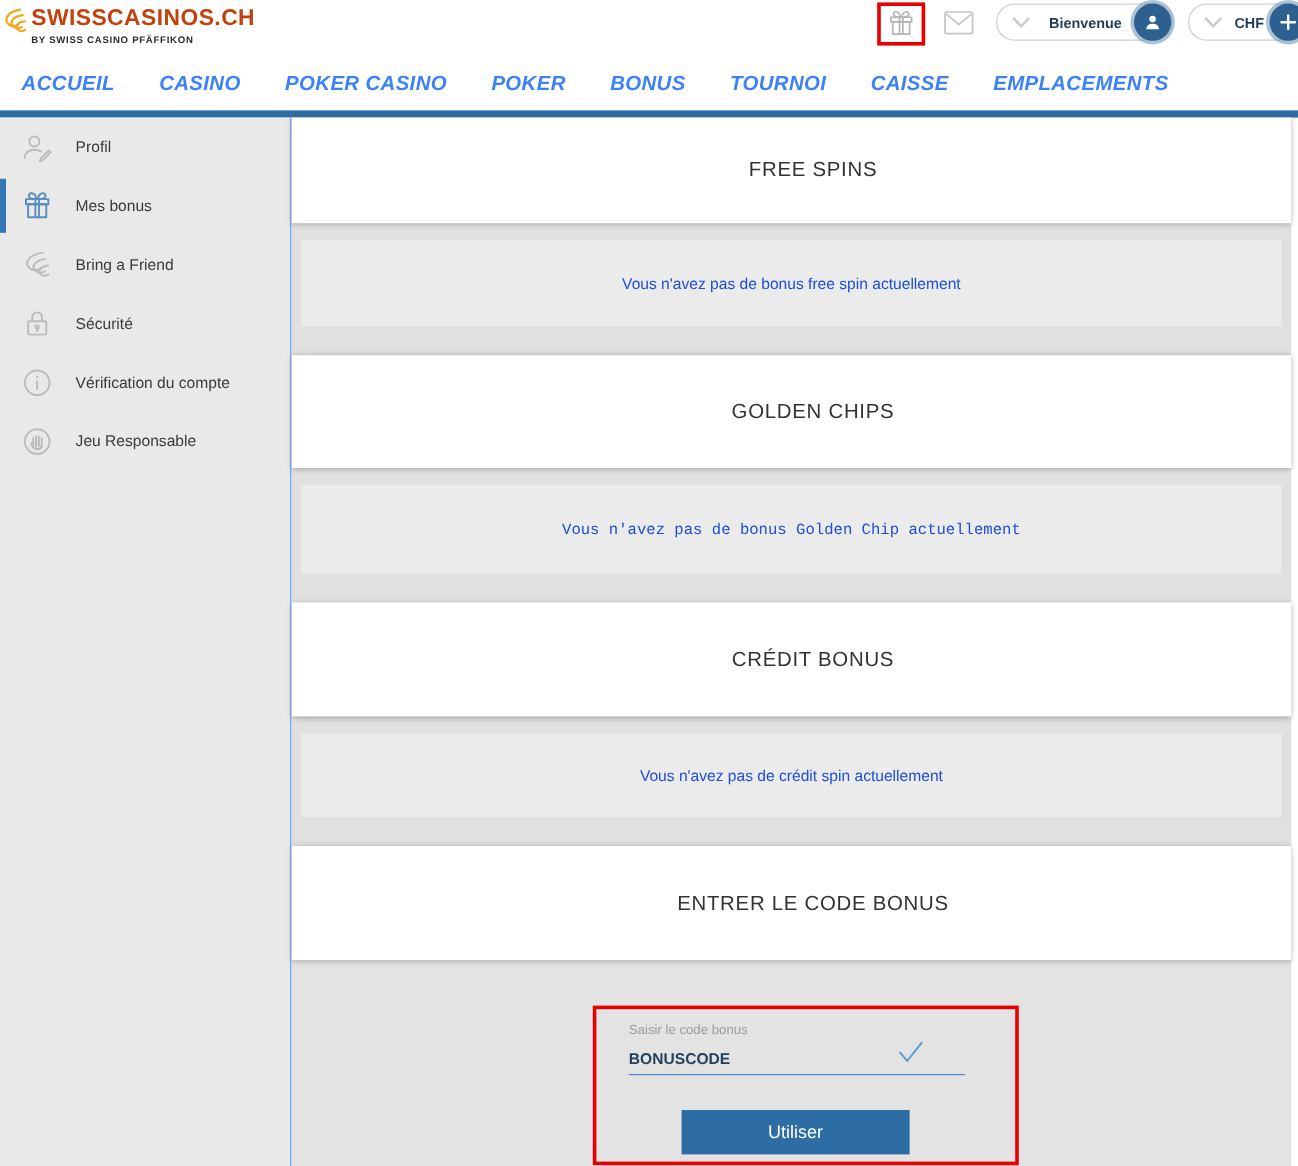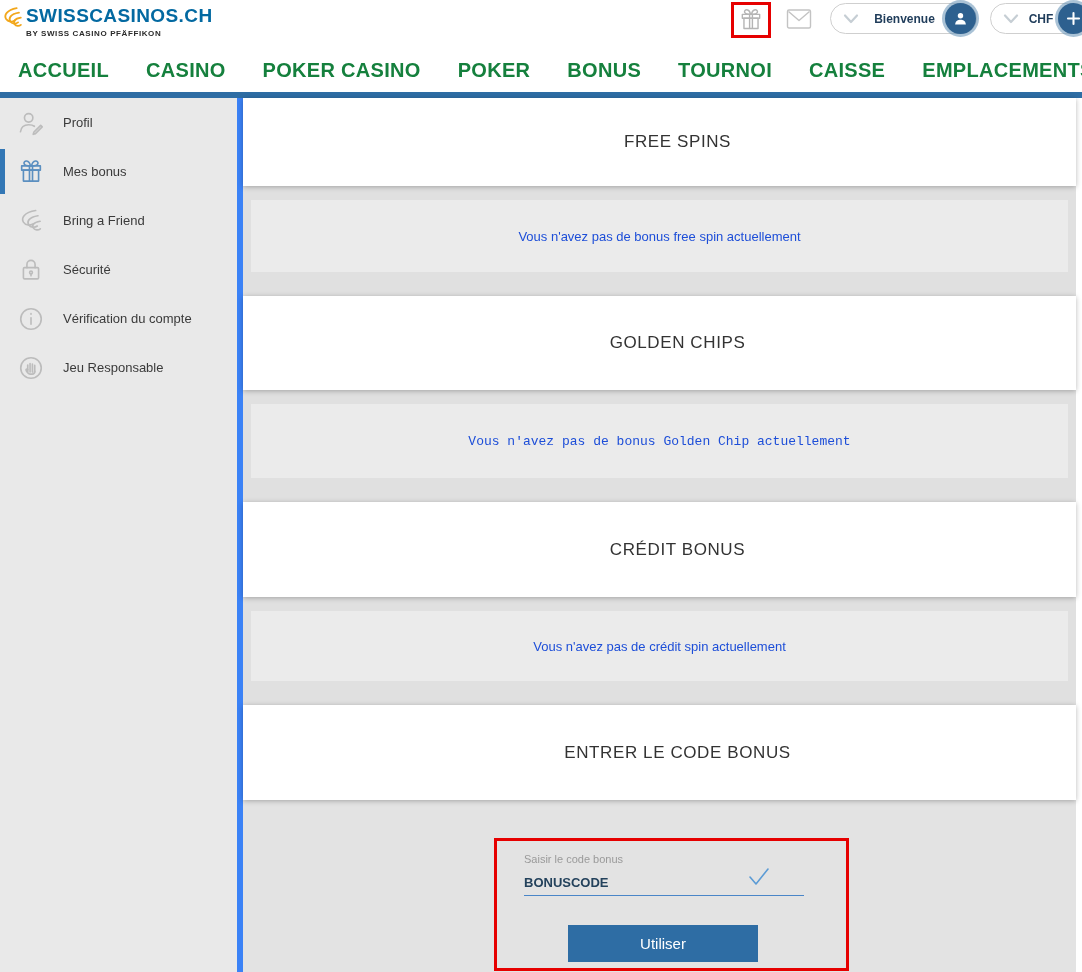--- a/index.html
+++ b/index.html
@@ -5,21 +5,21 @@
   * { margin:0; padding:0; box-sizing:border-box; }
   html,body { width:1082px; height:972px; overflow:hidden; }
   body { font-family:"Liberation Sans", sans-serif; background:#fff; }
   .page { position:relative; width:1082px; height:972px; background:#fff; }
 
   
   .header { position:absolute; top:0; left:0; width:1082px; height:92px; background:#fff; }
   .logo-wrap { position:absolute; top:5px; left:2px; display:flex; }
   .logo-swirl { width:22px; height:30px; margin-right:2px; }
   .logo-text-col { display:flex; flex-direction:column; }
-  .logo-title { font-size:19px; font-weight:700; color:#0369a1; letter-spacing:0.4px; line-height:22px; }
+  .logo-title { font-size:19px; font-weight:700; color:#c2410c; letter-spacing:0.4px; line-height:22px; }
   .logo-sub { font-size:8px; font-weight:700; color:#2b2b2b; letter-spacing:0.6px; margin-top:2px; }
 
   .hdr-gift-box { position:absolute; top:2px; left:731px; width:40px; height:36px;
                   border:3px solid #e60000; display:flex; align-items:center; justify-content:center; }
   .hdr-gift-box svg { width:26px; height:26px; }
   .hdr-mail { position:absolute; top:8px; left:786px; width:26px; height:22px; }
 
   .pill { position:absolute; top:3px; height:31px; background:#fff; border:1px solid #cfcfcf;
           border-radius:17px; display:flex; align-items:center; }
   .pill-welcome { left:830px; width:147px; }
@@ -27,26 +27,26 @@
   .pill .chev { width:16px; height:12px; margin-left:12px; flex:0 0 auto; }
   .pill-label { flex:1; text-align:center; font-size:12px; font-weight:700; color:#1f3c5a; padding-right:26px; }
   .pill-circle { position:absolute; right:0px; top:-1px; width:31px; height:31px; border-radius:50%;
                  background:#2d608f; box-shadow:0 0 0 3px rgba(98,144,181,0.55);
                  display:flex; align-items:center; justify-content:center; }
   .pill-circle svg { width:19px; height:19px; }
 
   
   .nav { position:absolute; top:48px; left:0; width:1082px; height:44px;
          display:flex; align-items:center; padding-left:18px; gap:37px; background:#fff; }
-  .nav-item { font-size:20px; font-weight:600; color:#15803d; letter-spacing:0.3px; cursor:pointer; white-space:nowrap; }
+  .nav-item { font-size:17px; font-weight:600; color:#3b82f6; letter-spacing:0.3px; cursor:pointer; white-space:nowrap;font-style:italic; }
   .bluebar { position:absolute; top:92px; left:0; width:1082px; height:6px; background:#2e6da4; }
 
   
   .sidebar { position:absolute; top:98px; left:0; width:243px; height:874px; background:#e9e9e9;
-             border-right:6px solid #3b82f6; }
+             border-right:1px solid #3b82f6; }
   .side-item { position:relative; height:49px; display:flex; align-items:center; cursor:pointer; }
   .side-item .active-bar { display:none; }
   .side-item.active .active-bar { display:block; position:absolute; left:0; top:2px; bottom:2px; width:5px; background:#3377b5; }
   .side-icon { width:28px; height:28px; margin-left:17px; flex:0 0 auto; }
   .side-label { margin-left:18px; font-size:13px; color:#3a3a3a; }
   .side-icon svg { width:28px; height:28px; }
   .g-stroke { fill:none; stroke:#bcbcbc; stroke-width:1.4; stroke-linecap:round; stroke-linejoin:round; }
   .b-stroke { fill:none; stroke:#5b8fc0; stroke-width:1.4; stroke-linecap:round; stroke-linejoin:round; }
 
   

